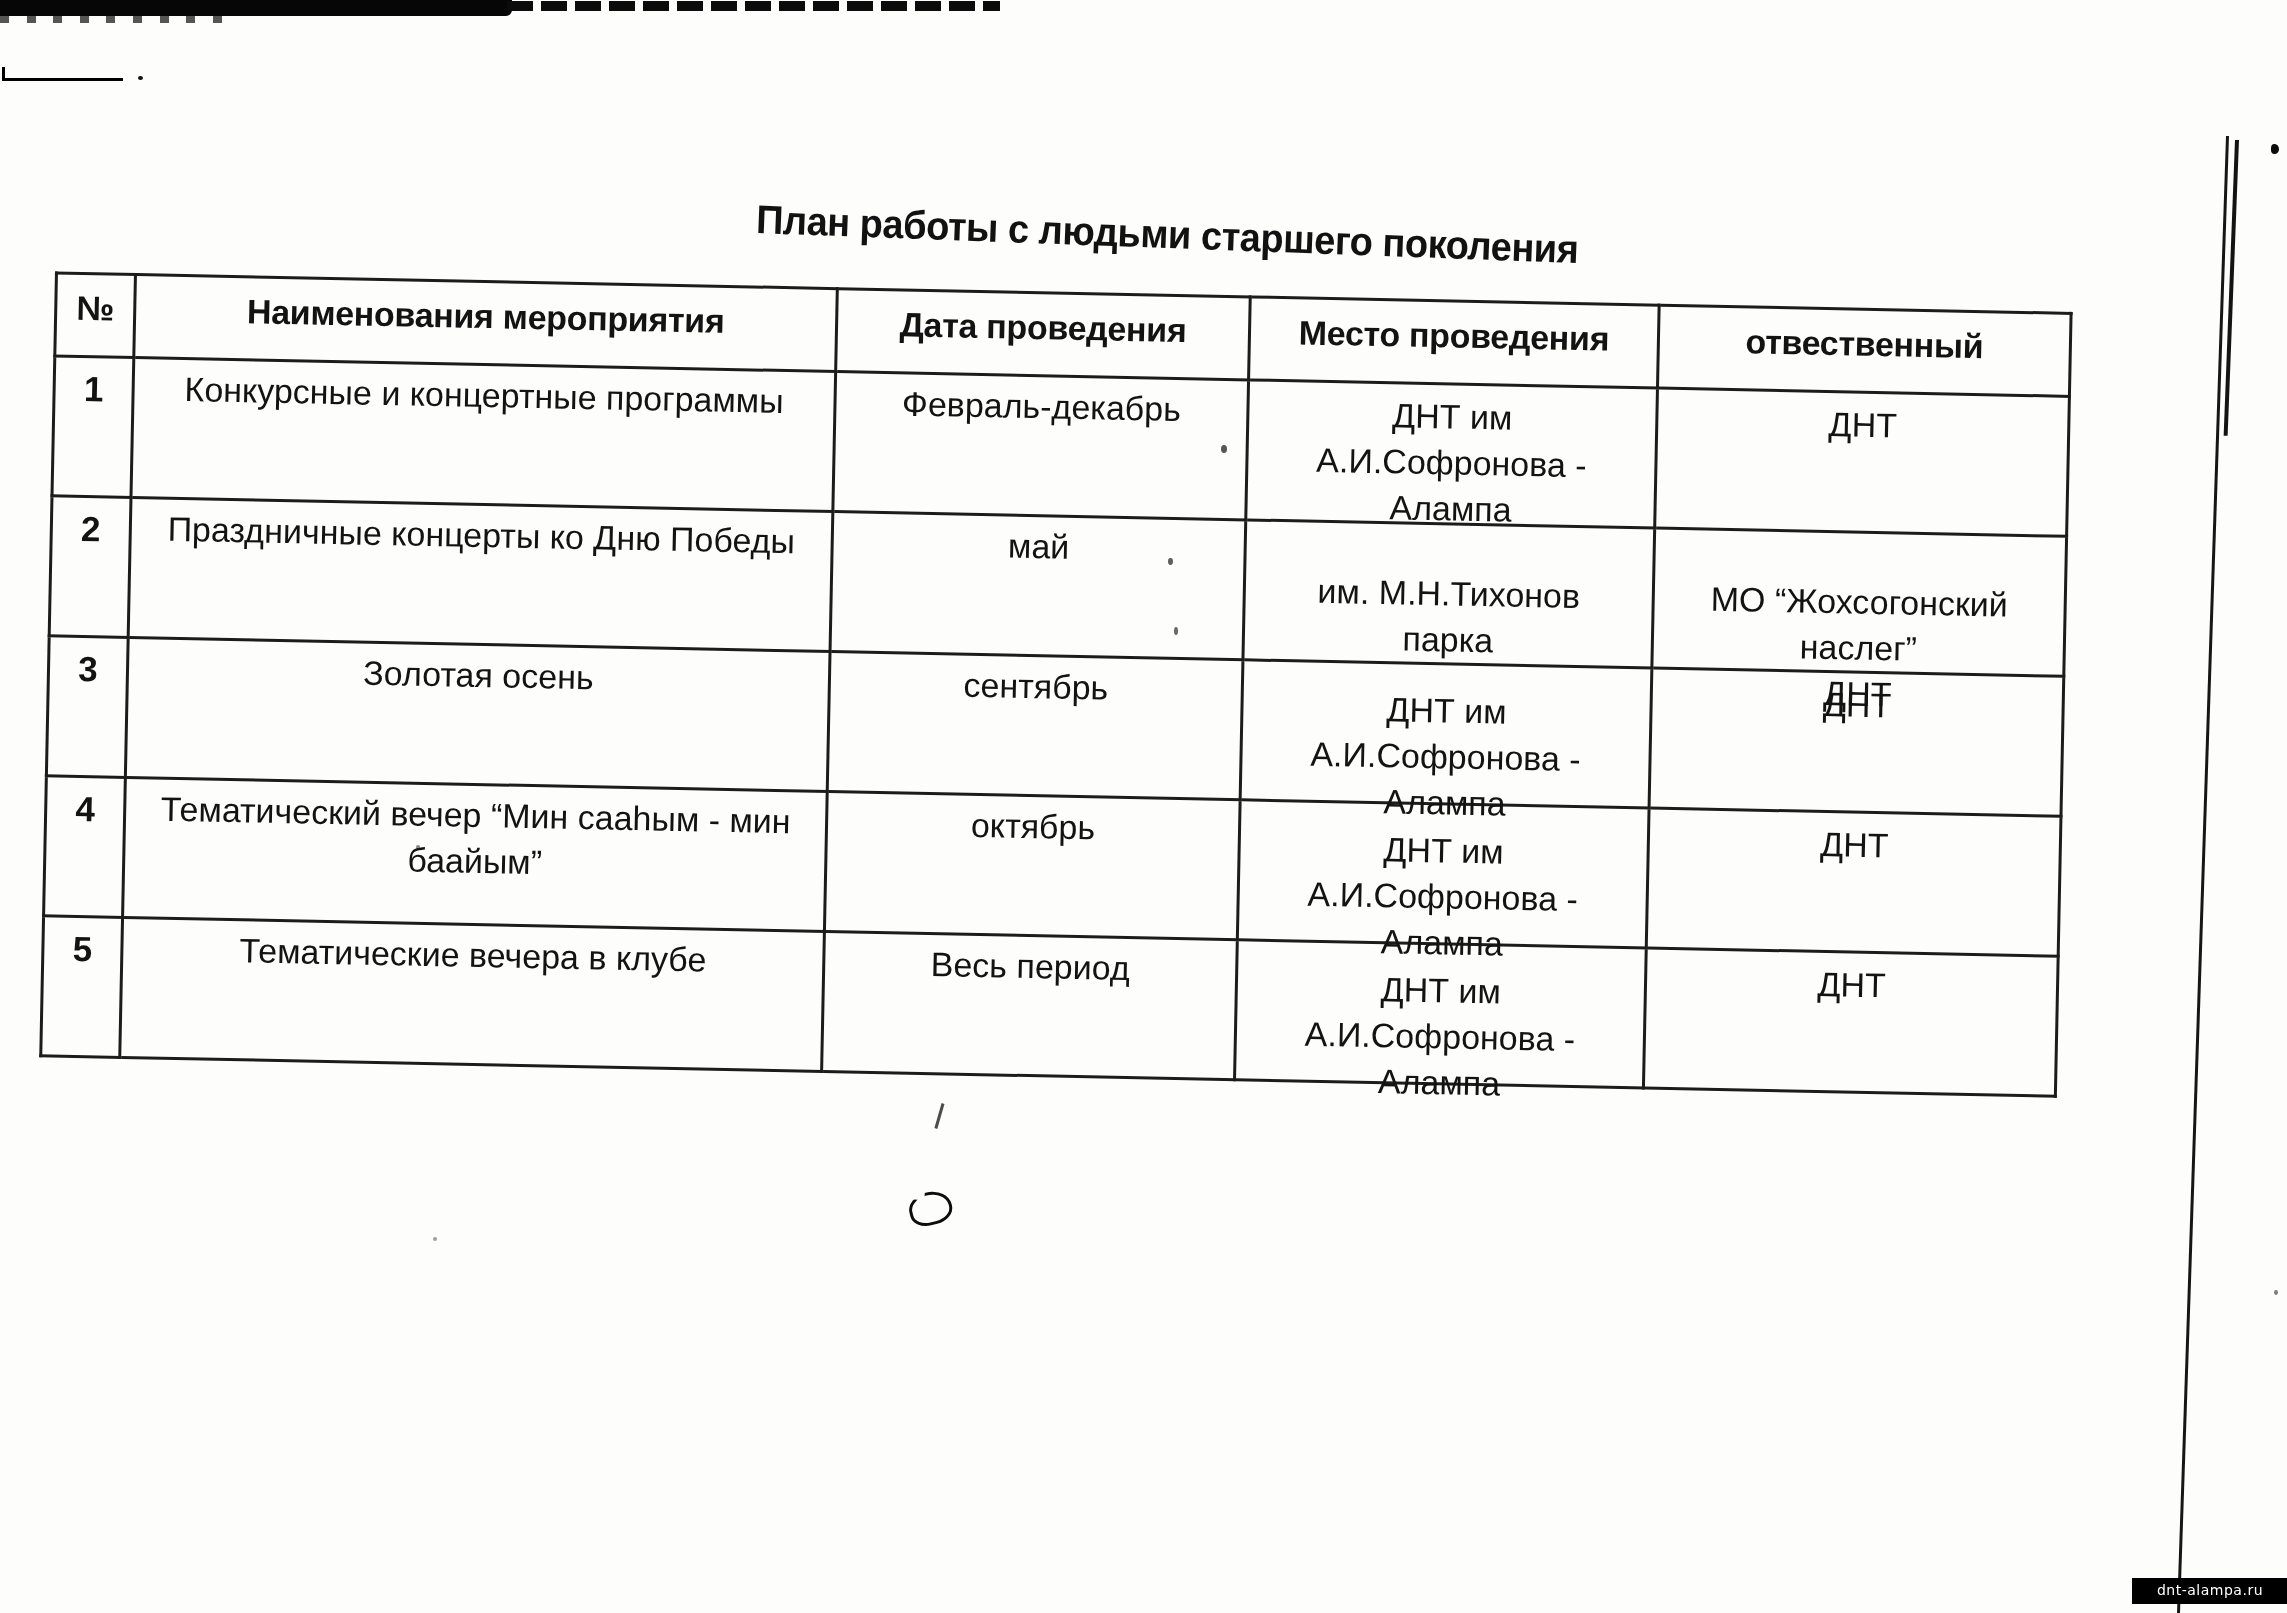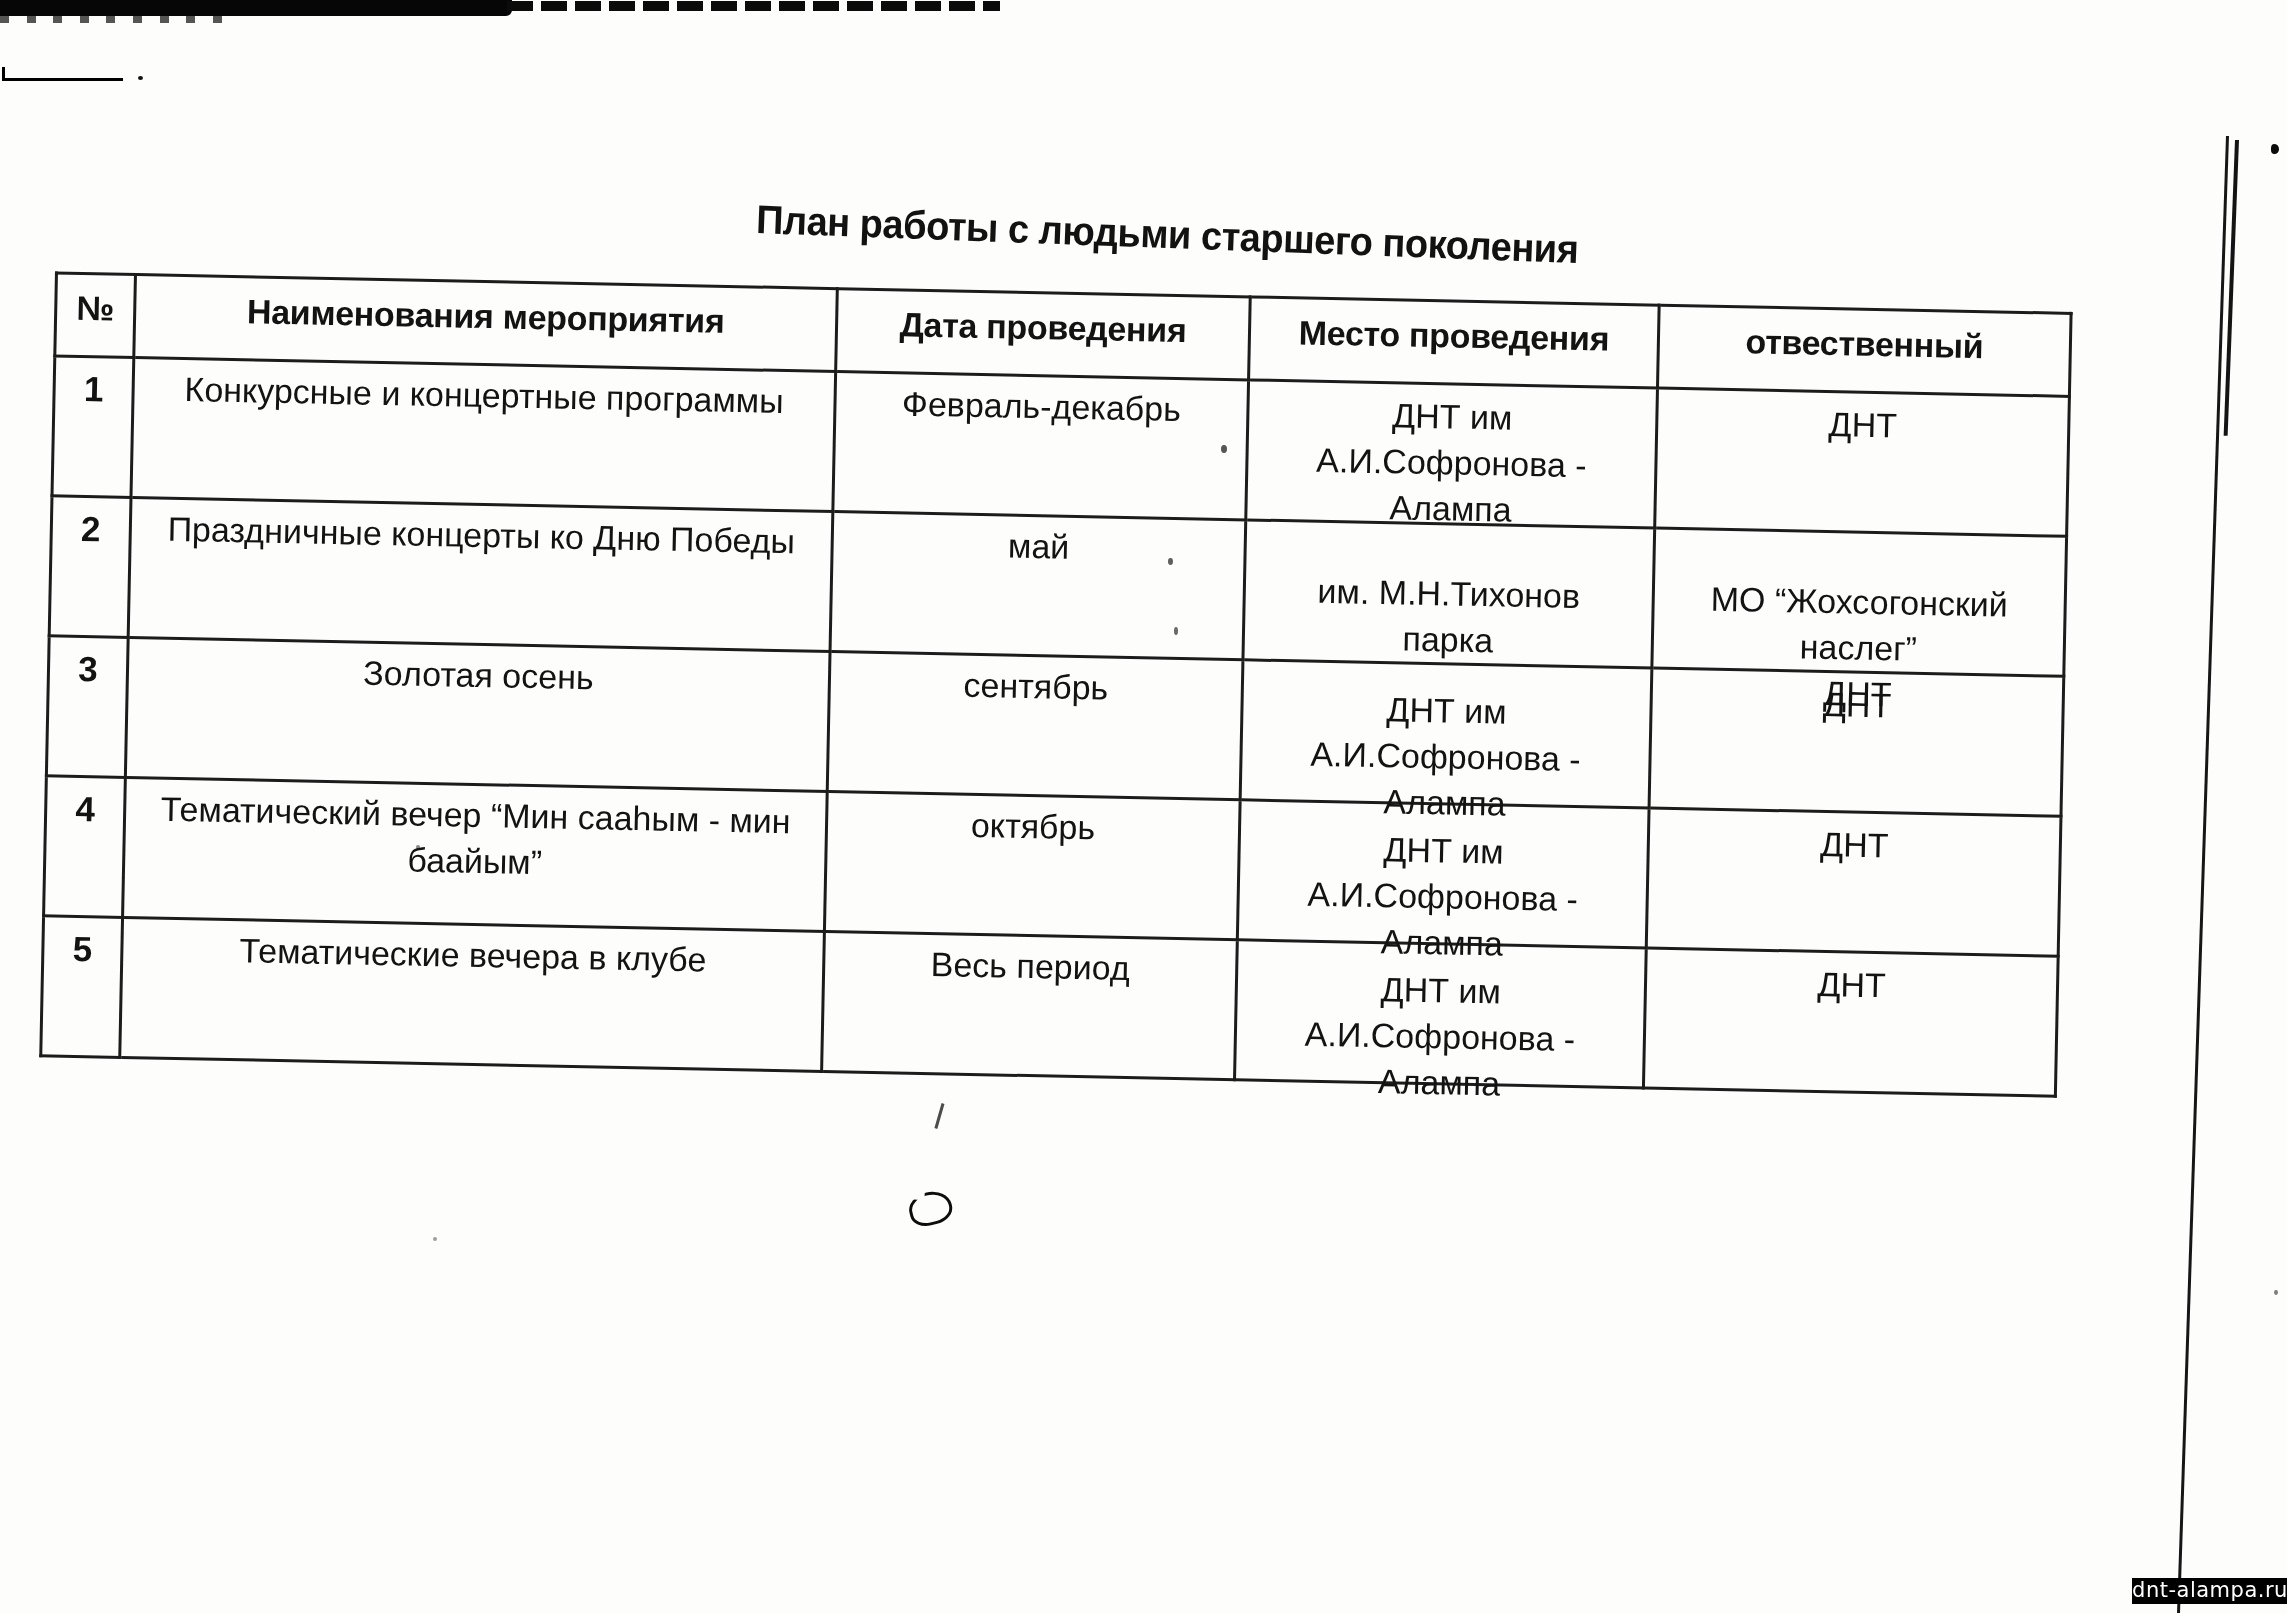--- a/index.html
+++ b/index.html
@@ -66,21 +66,21 @@
   td.num{font-weight:600;font-size:35px;padding-top:7.9px;}
   .pre{white-space:pre-line;}
   
   .abs{position:absolute;left:0;right:0;top:7.9px;white-space:pre-line;}
   .abs.t20{top:21.7px;}
   .abs.t46{top:45px;}
 
   
   .watermark{
     position:absolute;left:2132px;top:1578px;width:156px;height:25.6px;
-    background:#000;color:#fff;font-size:21px;line-height:25.6px;text-align:center;
+    background:#000;color:#fff;font-size:14px;line-height:25.6px;text-align:center;
     font-family:"DejaVu Sans",sans-serif;letter-spacing:0.5px;
   }
 </style>
 </head>
 <body>
 
 <div class="page">
 
   <div class="band-solid"></div>
   <div class="band-dashes"></div>

